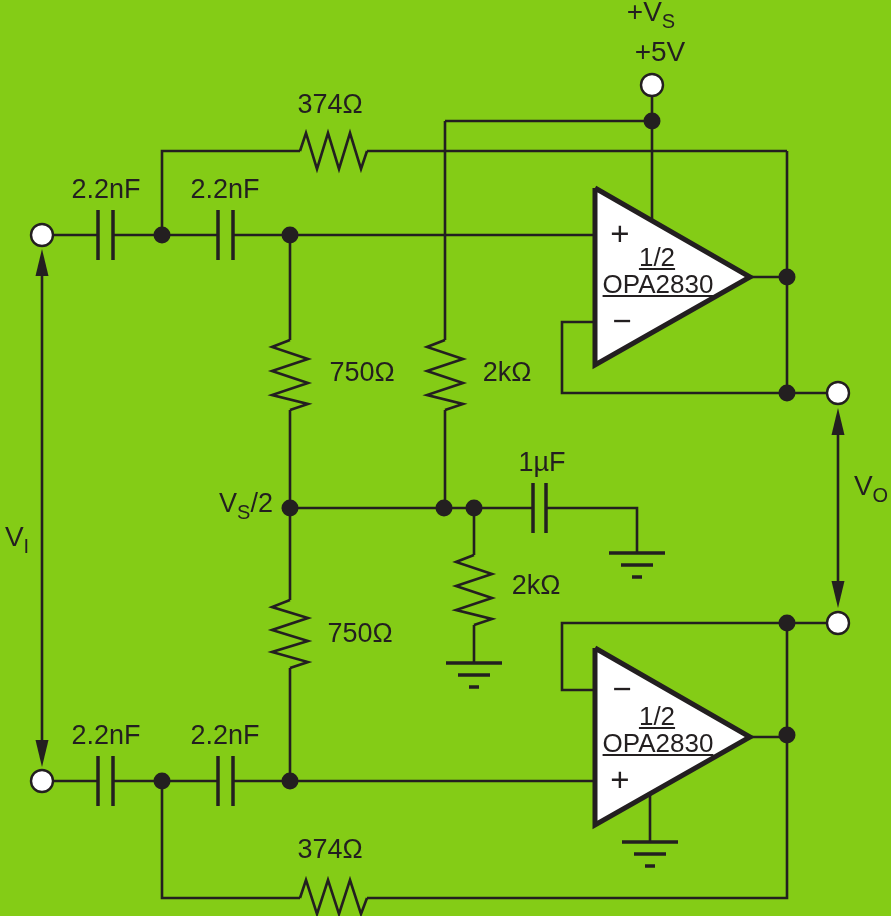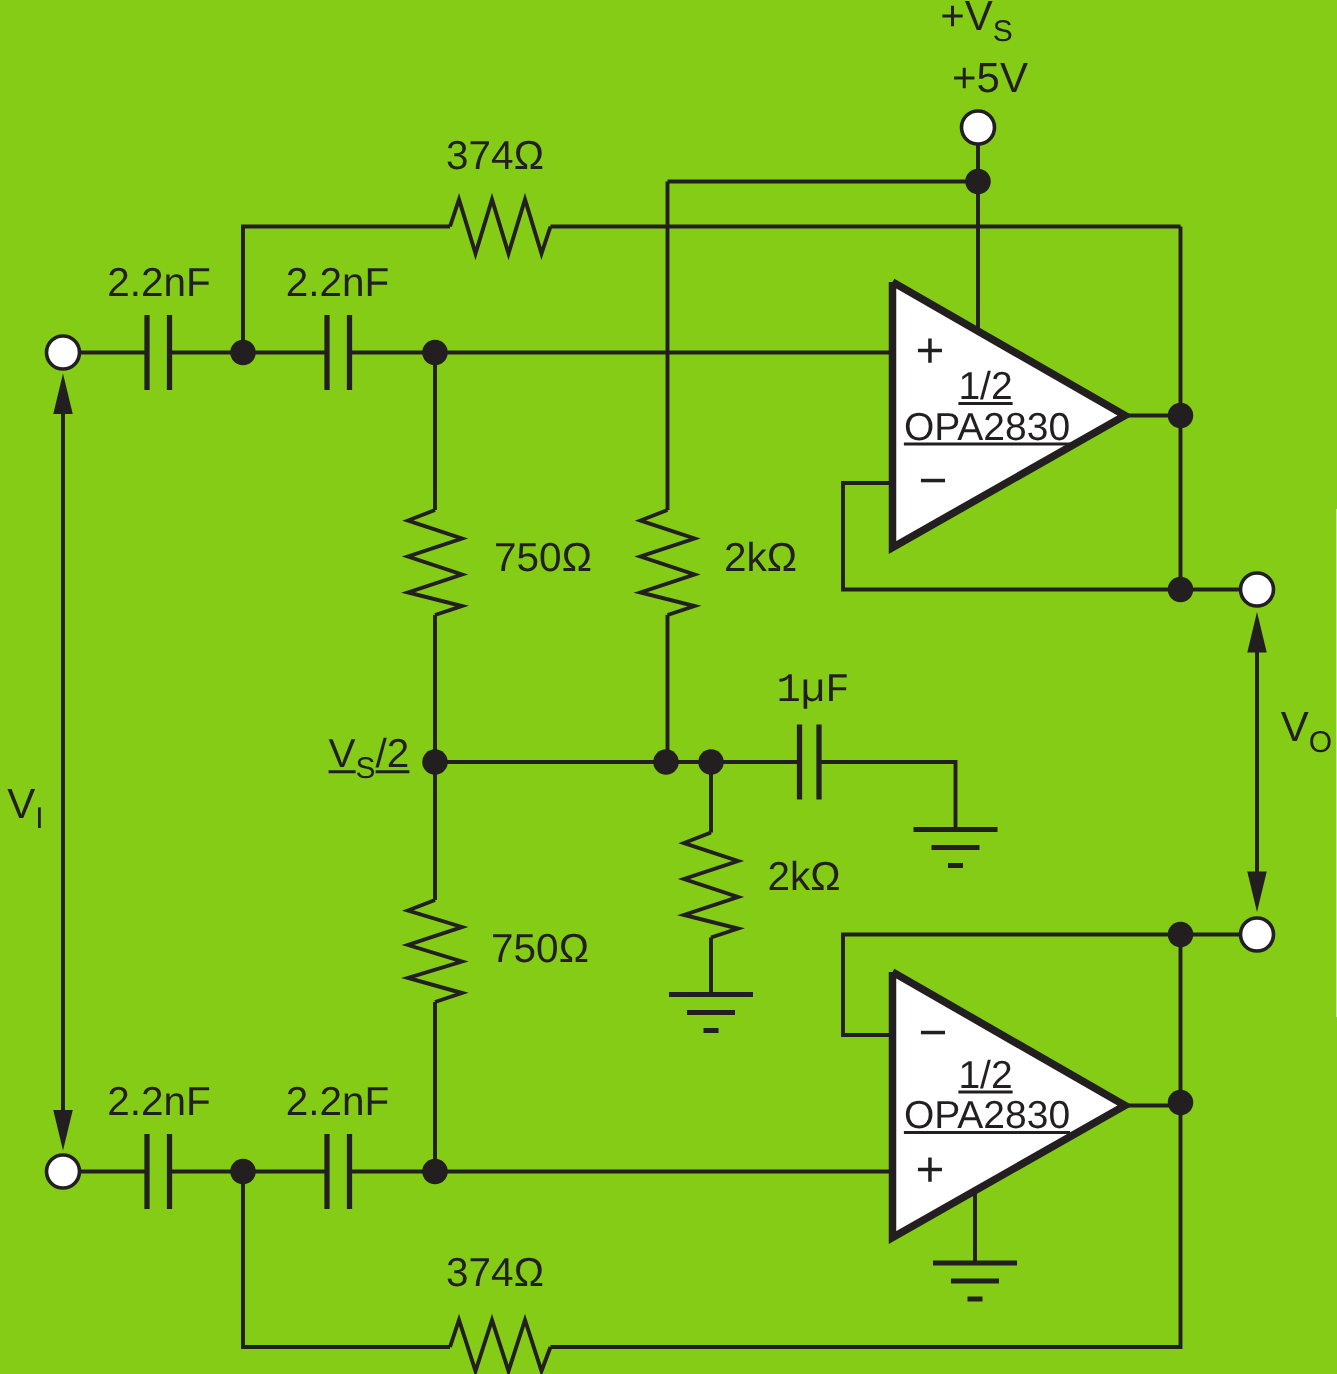--- a/index.html
+++ b/index.html
@@ -148,23 +148,23 @@
   <div class="lbl big" style="left:651px; top:14px;"><span>+V</span><span class="sub">S</span></div>
   <div class="lbl big" style="left:660px; top:52px;">+5V</div>
 
   <div class="lbl" style="left:330px; top:104px;">374Ω</div>
   <div class="lbl" style="left:106px; top:189px;">2.2nF</div>
   <div class="lbl" style="left:225px; top:189px;">2.2nF</div>
 
   <div class="lbl" style="left:362px; top:372px;">750Ω</div>
   <div class="lbl" style="left:507px; top:372px;">2kΩ</div>
 
-  <div class="lbl" style="left:246px; top:506px;text-decoration:underline;"><span>V</span><span class="sub">S</span><span>/2</span></div>
+  <div class="lbl" style="left:246px; top:506px;"><span>V</span><span class="sub">S</span><span>/2</span></div>
 
-  <div class="lbl" style="left:542px; top:462px;font-family:Liberation Mono, monospace;">1µF</div>
+  <div class="lbl" style="left:542px; top:462px;">1µF</div>
   <div class="lbl" style="left:536px; top:585px;">2kΩ</div>
   <div class="lbl" style="left:360px; top:633px;">750Ω</div>
 
   <div class="lbl" style="left:106px; top:735px;">2.2nF</div>
   <div class="lbl" style="left:225px; top:735px;">2.2nF</div>
   <div class="lbl" style="left:330px; top:849px;">374Ω</div>
 
   <div class="lbl big" style="left:17px; top:491px;margin-top:48px;"><span>V</span><span class="sub">I</span></div>
   <div class="lbl big" style="left:871px; top:488px;"><span>V</span><span class="sub">O</span></div>
 

